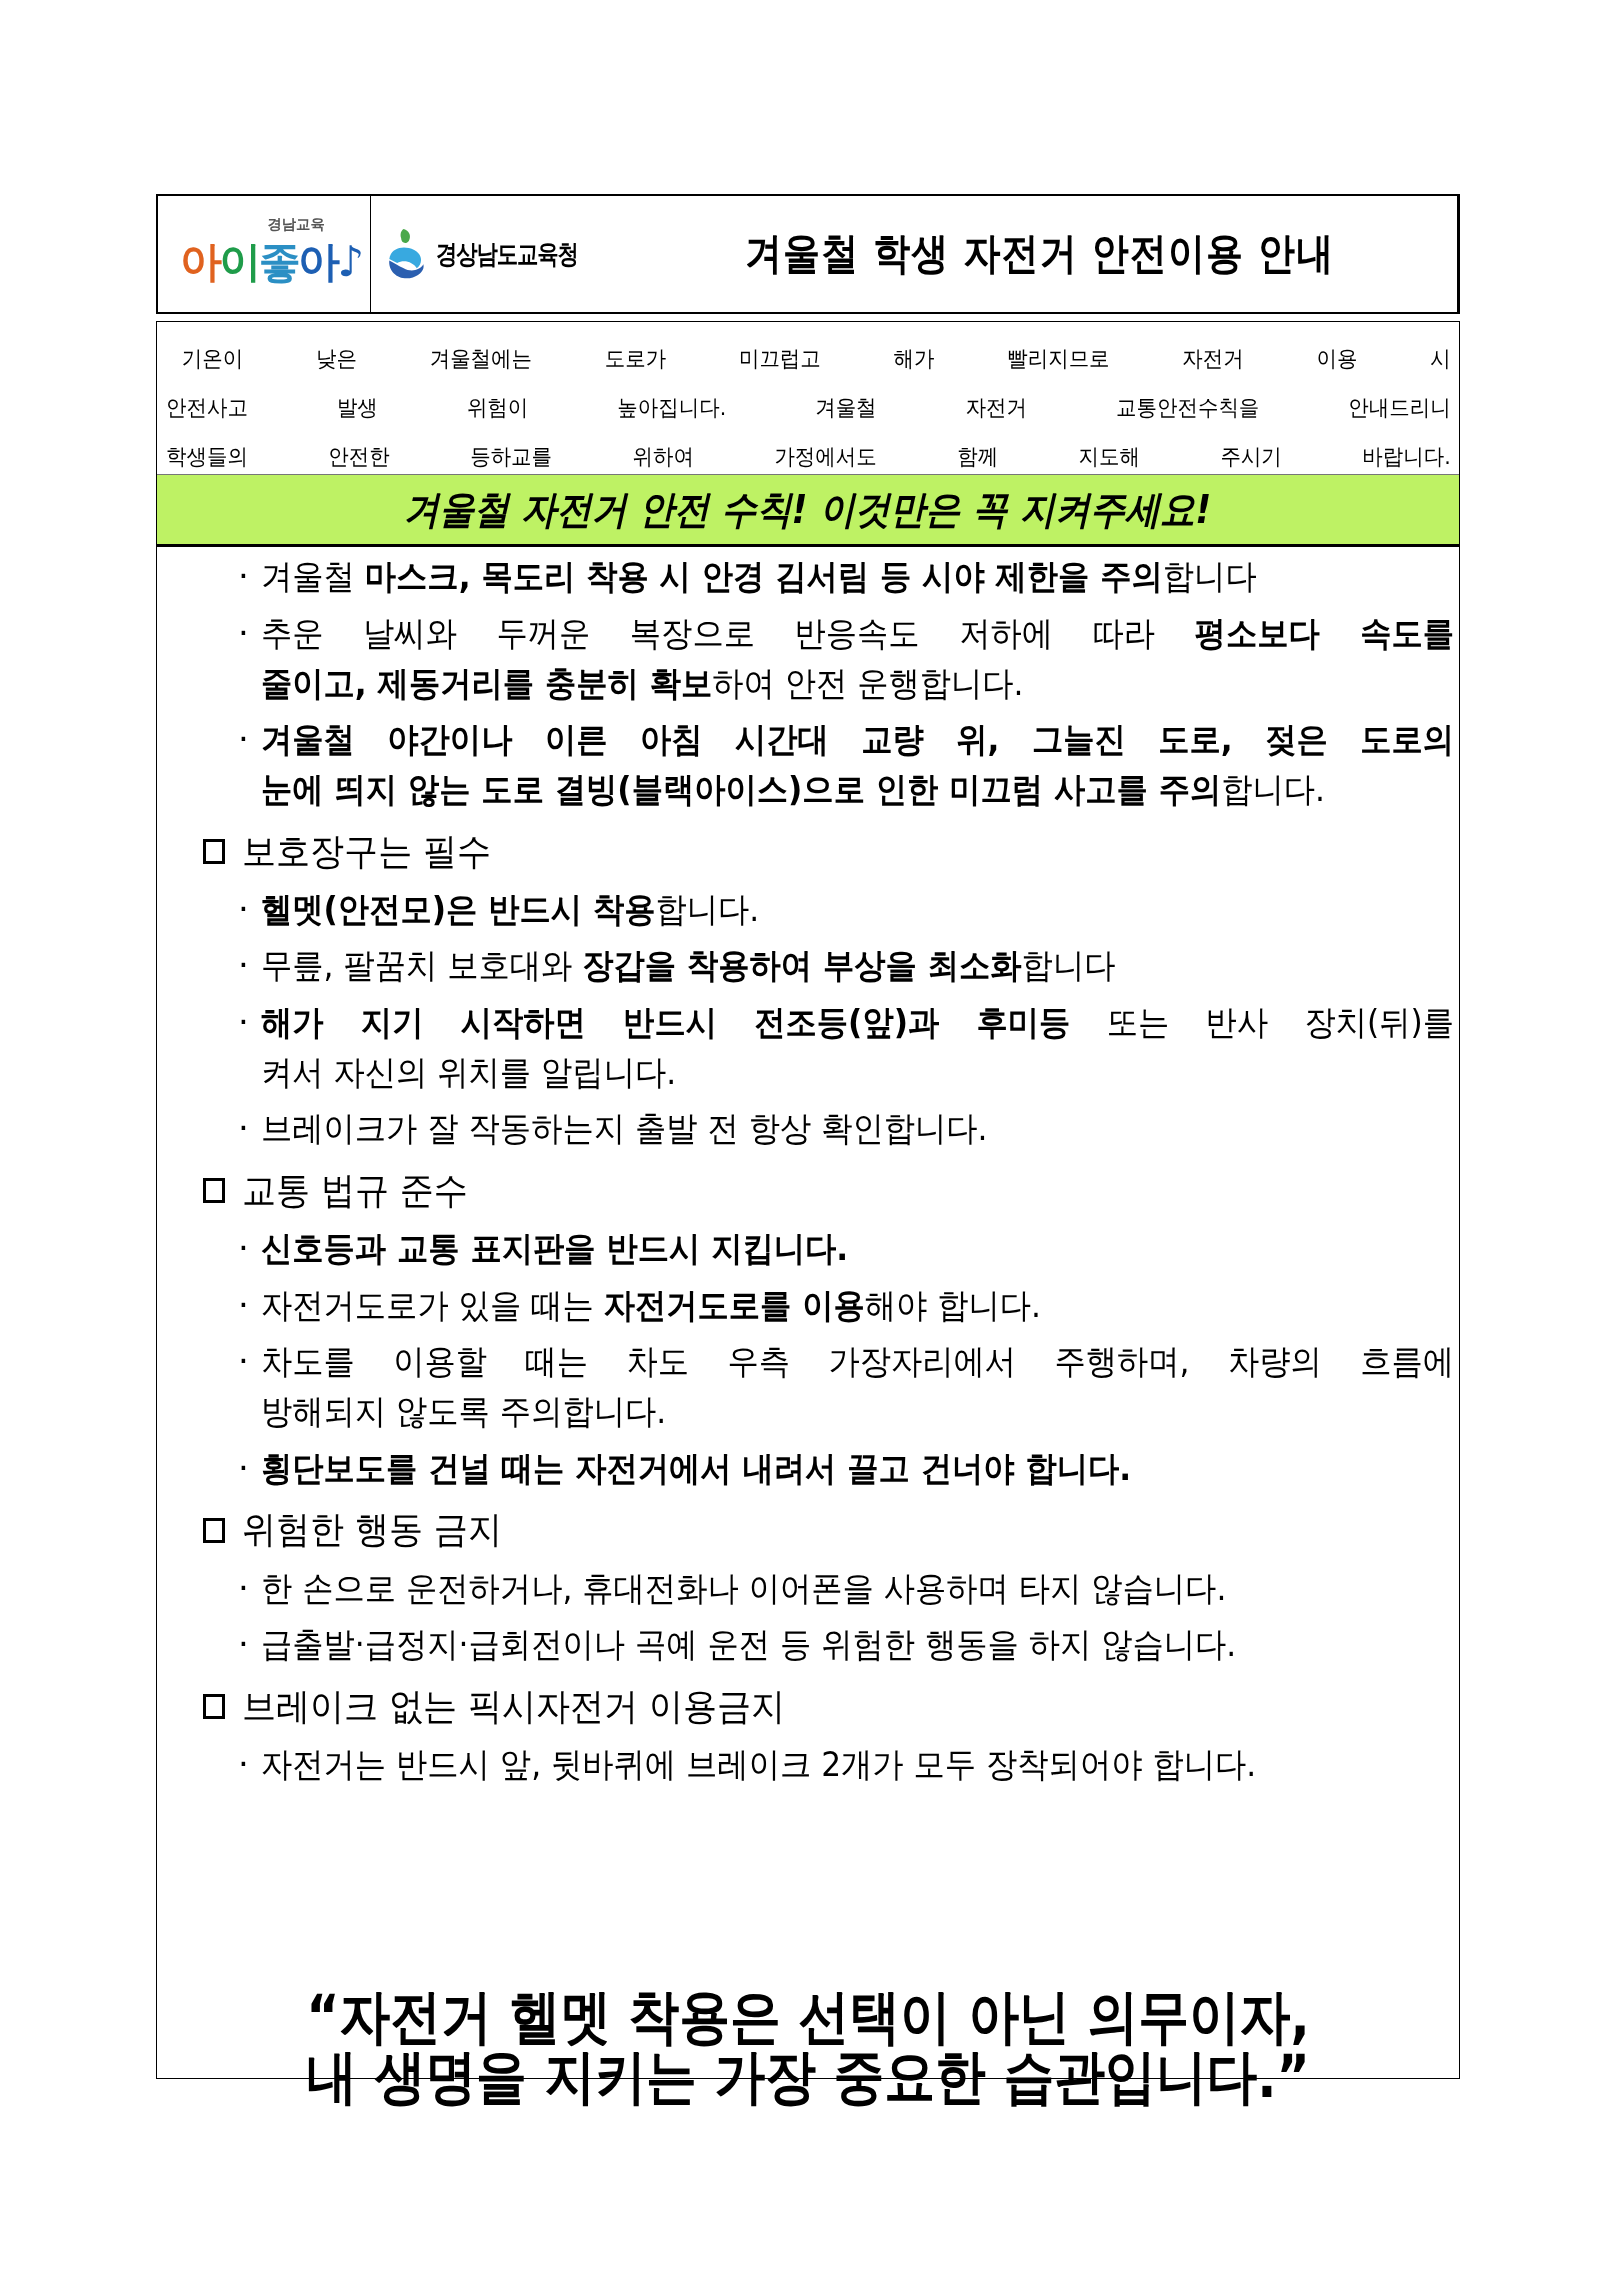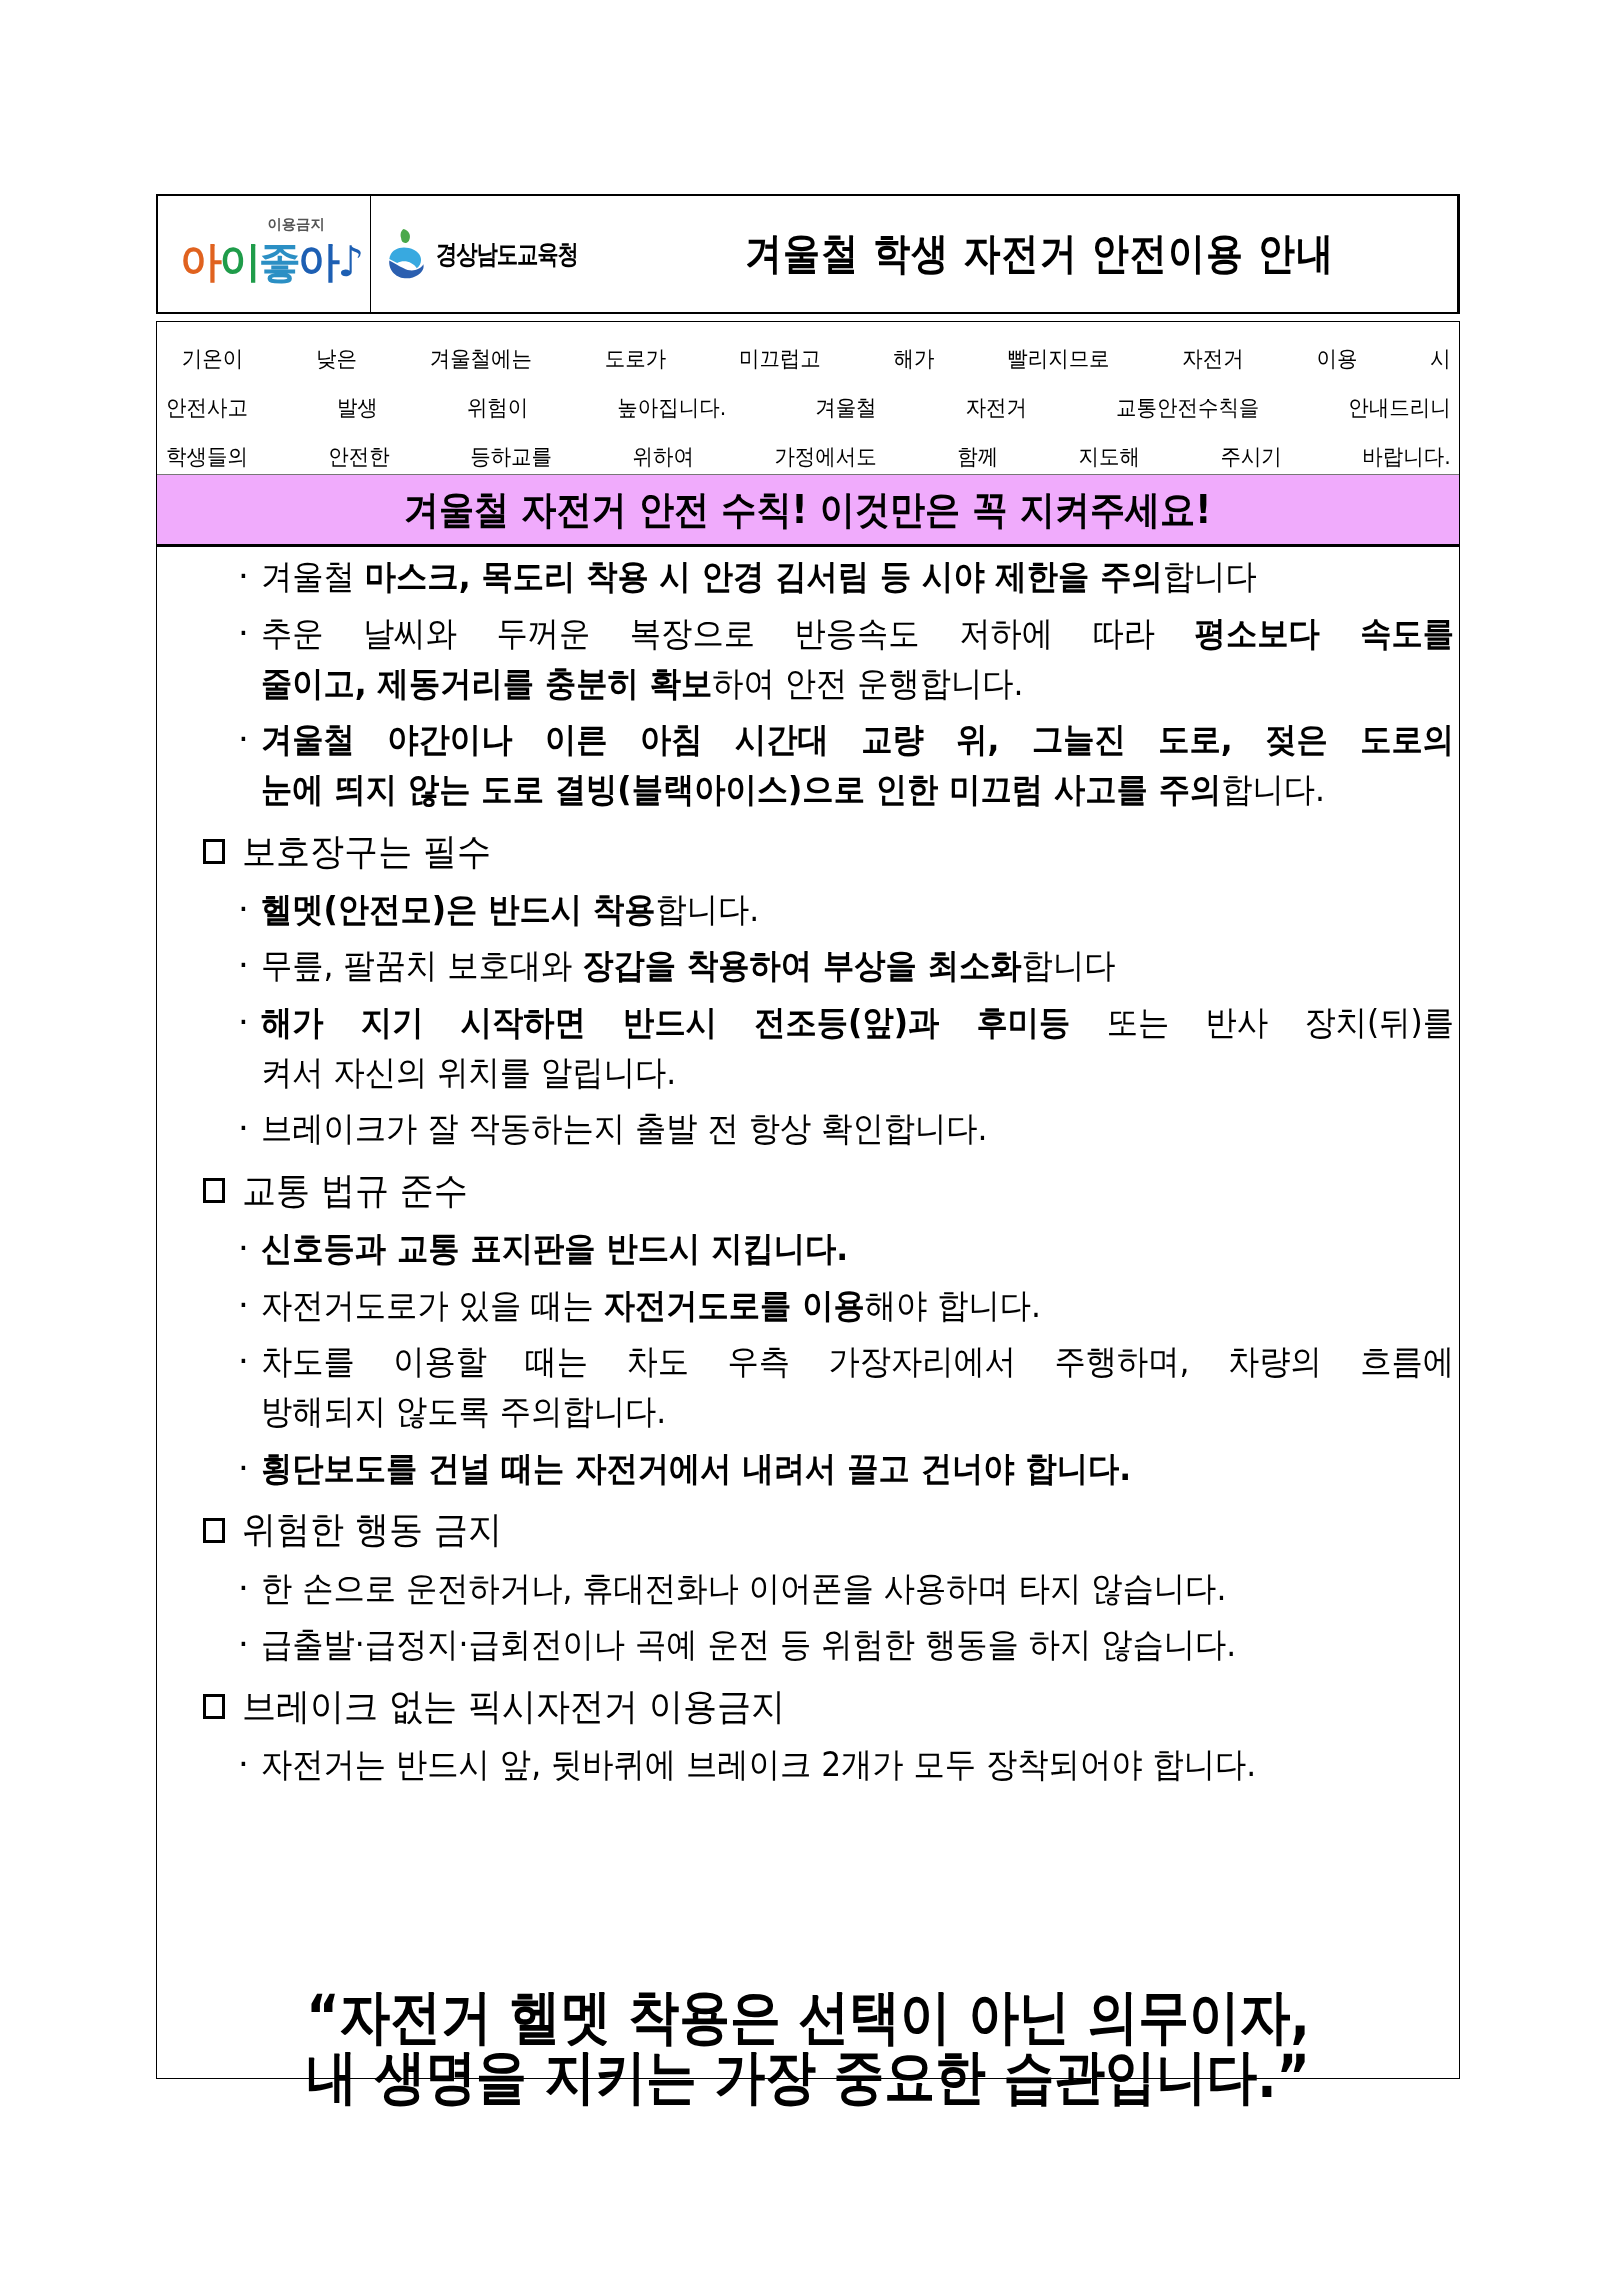--- a/index.html
+++ b/index.html
@@ -26,23 +26,23 @@
   .gne svg { width:46px; height:59px; }
   .gne .name { font-size:26px; font-weight:bold; letter-spacing:-1.3px; transform:scaleX(0.82); transform-origin:left center; white-space:nowrap; }
 
   .body-box { position:absolute; left:156px; top:321px; width:1304px; height:1758px;
               border:1.3px solid #000; box-sizing:border-box; }
 
   .intro { position:absolute; left:9px; top:11.7px; width:1285px; font-size:22px; line-height:49px;
            text-align:justify; text-align-last:justify; }
   .intro .line { display:block; white-space:nowrap; transform:scaleX(0.93); transform-origin:left center; width:107.5%; text-align:justify; text-align-last:justify; }
 
-  .band { position:absolute; left:0; top:152px; width:100%; height:73px; background:#f0abfc;
+  .band { position:absolute; left:0; top:152px; width:100%; height:73px; background:#bef264;
           border-top:1.3px solid #777; border-bottom:3.9px solid #000; box-sizing:border-box;
-          display:flex; align-items:center; justify-content:center; }
+          display:flex; align-items:center; justify-content:center;font-style:italic; }
   .band span { font-size:39px; font-weight:bold; white-space:nowrap; transform:scaleX(0.9); }
 
   .rules { position:absolute; left:0; top:229px; width:100%; }
   .sec-head { position:relative; height:57px; display:flex; align-items:center; padding-left:46px; }
   .sec-head .box { width:22px; height:25px; border:3.3px solid #000; box-sizing:border-box; margin-right:17px; flex:none; }
   .sec-head .txt { font-size:37px; white-space:nowrap; transform:scaleX(0.92); transform-origin:left center; }
   .item { position:relative; padding-left:104px; padding-right:3.9px; font-size:34px; line-height:50px; }
   .item .dot { position:absolute; left:81px; top:0; }
   .item .ln { display:block; white-space:nowrap; transform:scaleX(0.92); transform-origin:left center; }
   .item .ln.just { width:108.6%; text-align:justify; text-align-last:justify; }
@@ -53,21 +53,21 @@
 
   .slogan { position:absolute; left:0; width:100%; text-align:center; font-size:59px; font-weight:bold; line-height:60px; }
   .slogan .l { display:block; white-space:nowrap; transform:scaleX(0.86); }
 </style>
 </head>
 <body>
 
 <div class="header-box">
   <div class="hcell logo-left">
     <div class="aijoa">
-      <span class="sub">이용금지</span>
+      <span class="sub">경남교육</span>
       <span class="word"><span class="c1">아</span><span class="c3">이</span><span class="c4">좋</span><span class="c5">아</span><span class="c5">♪</span></span>
     </div>
   </div>
   <div class="hcell logo-right">
     <div class="gne">
       <svg viewBox="0 0 70 90">
         <path d="M30 6 C38 8 42 16 38 24 C34 30 26 28 26 20 C24 14 26 8 30 6 Z" fill="#4aa84a"></path>
         <path d="M8 52 C10 36 28 30 46 38 C58 44 60 58 50 66 C44 56 30 52 20 58 Z" fill="#38a9e0"></path>
         <path d="M8 54 C6 72 24 86 44 80 C56 76 62 68 60 60 C54 70 40 72 30 66 C22 62 16 58 8 54 Z" fill="#2b5fb0"></path>
       </svg>

